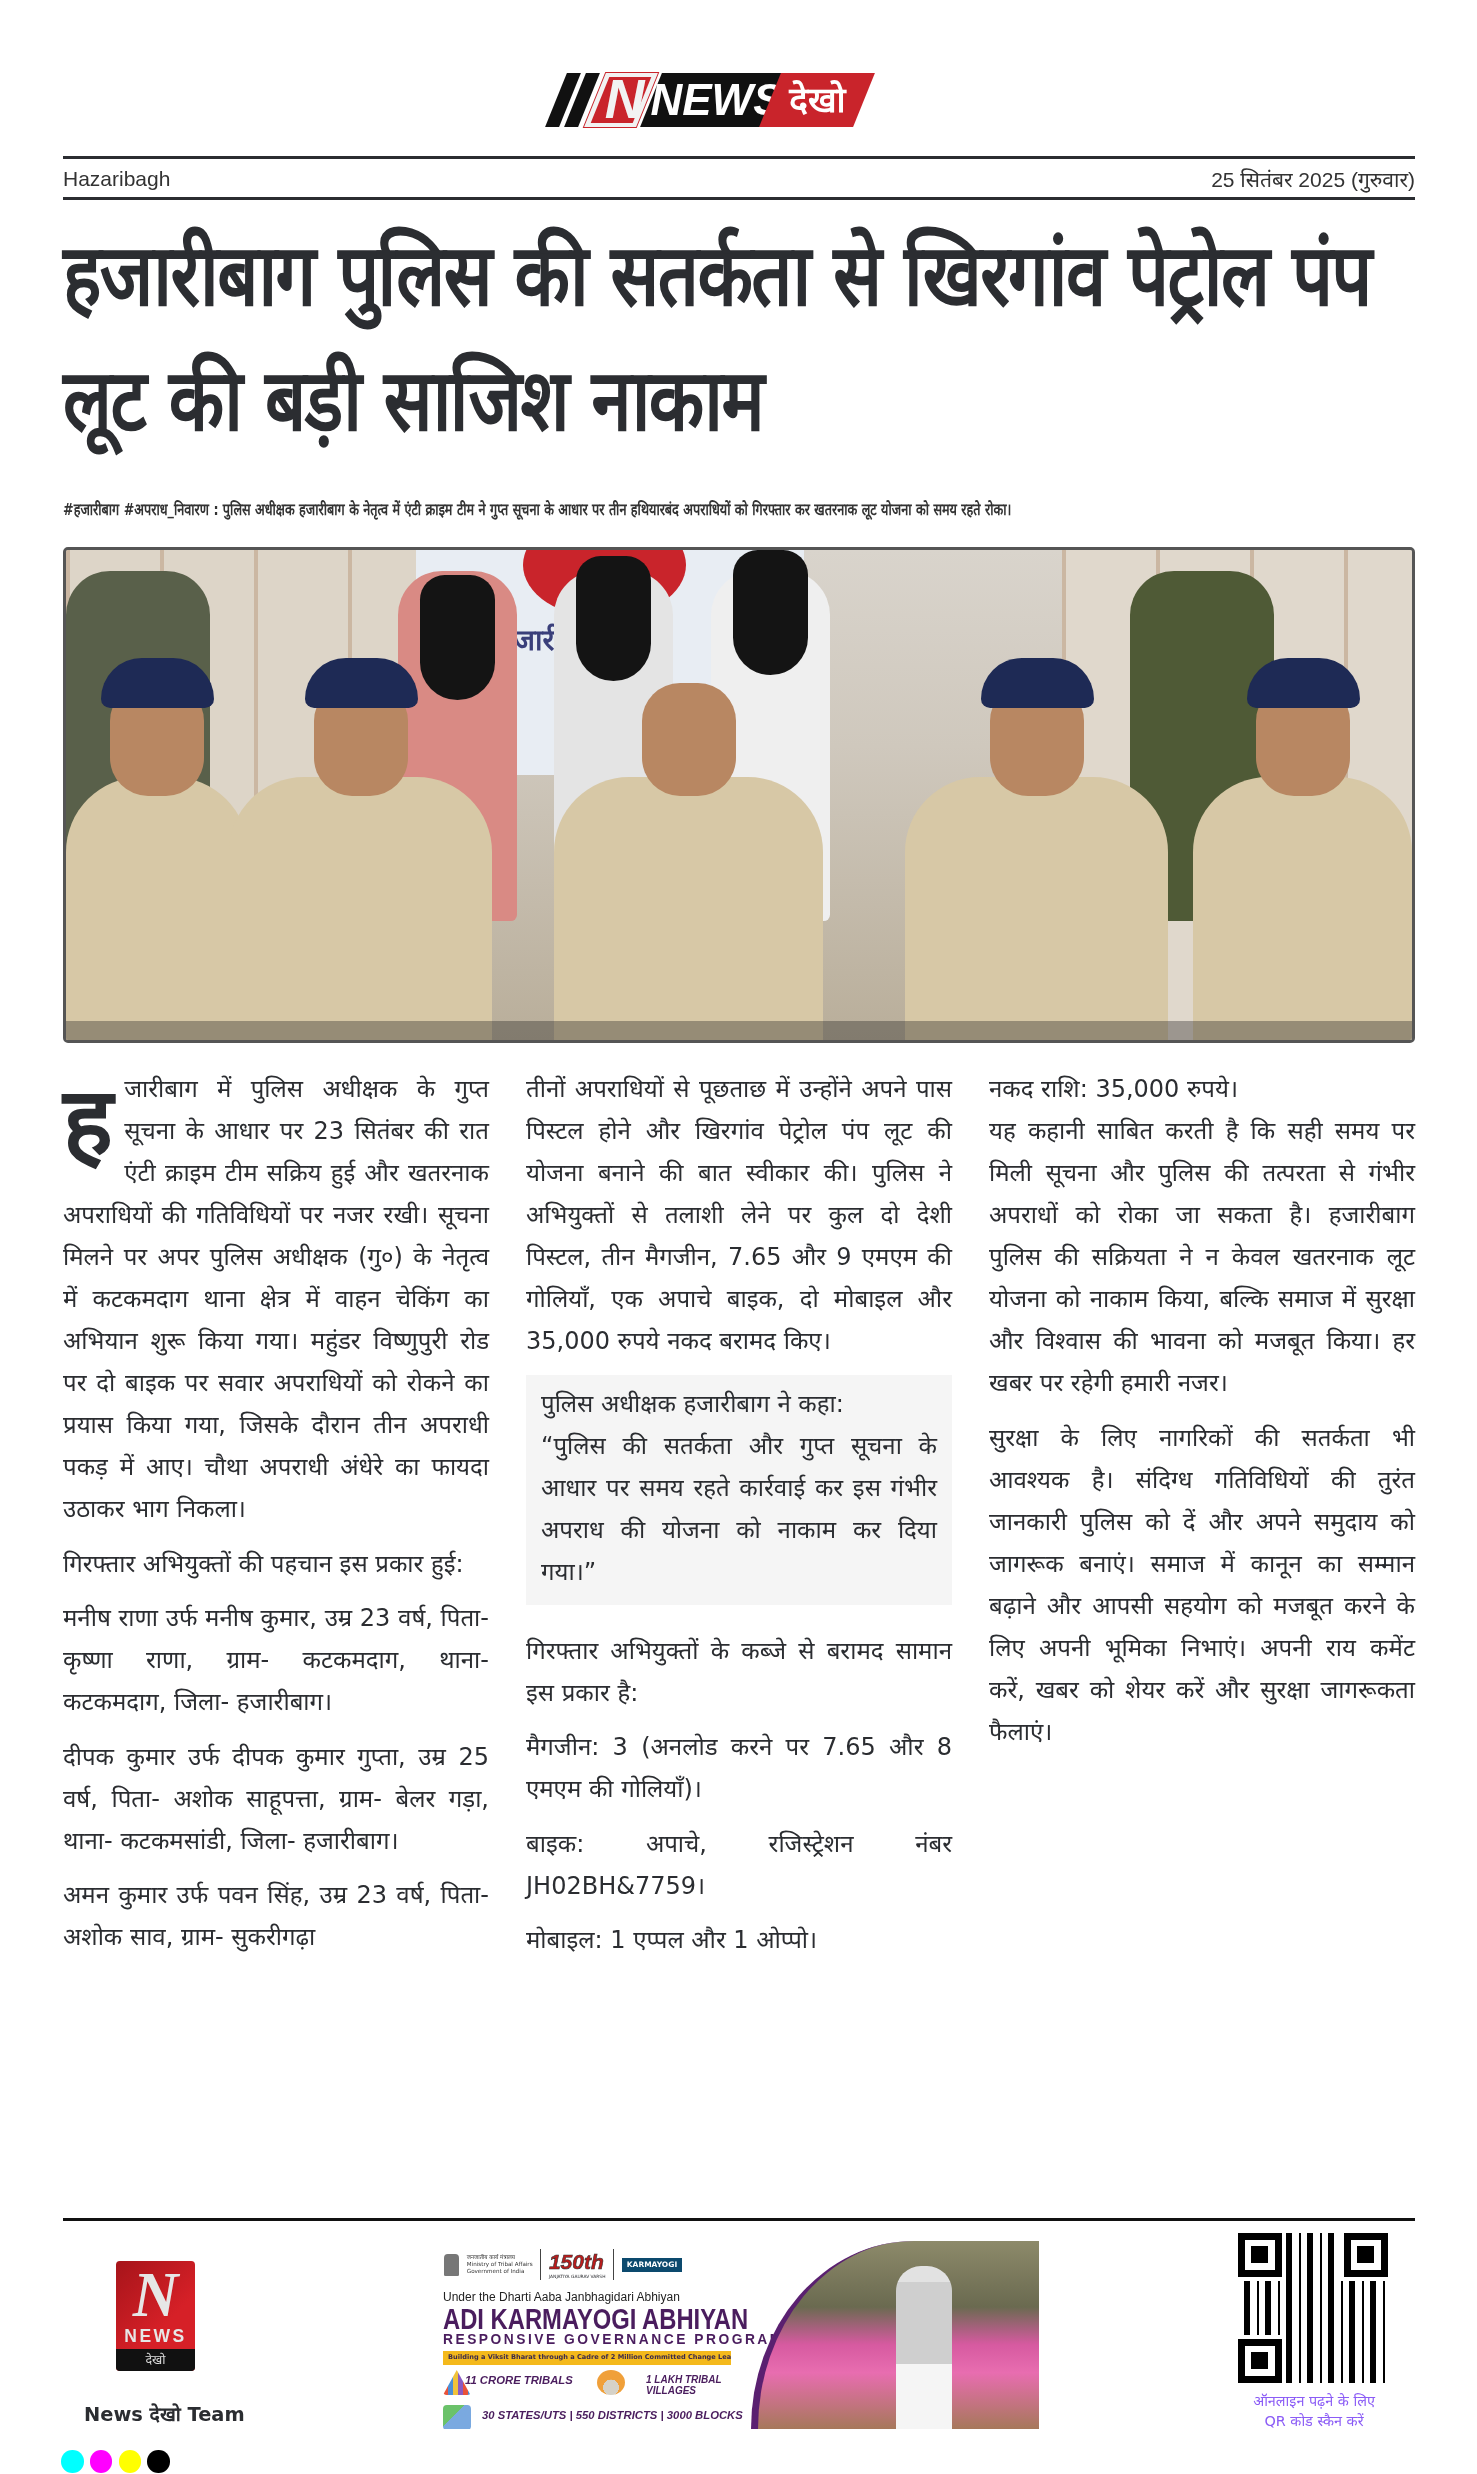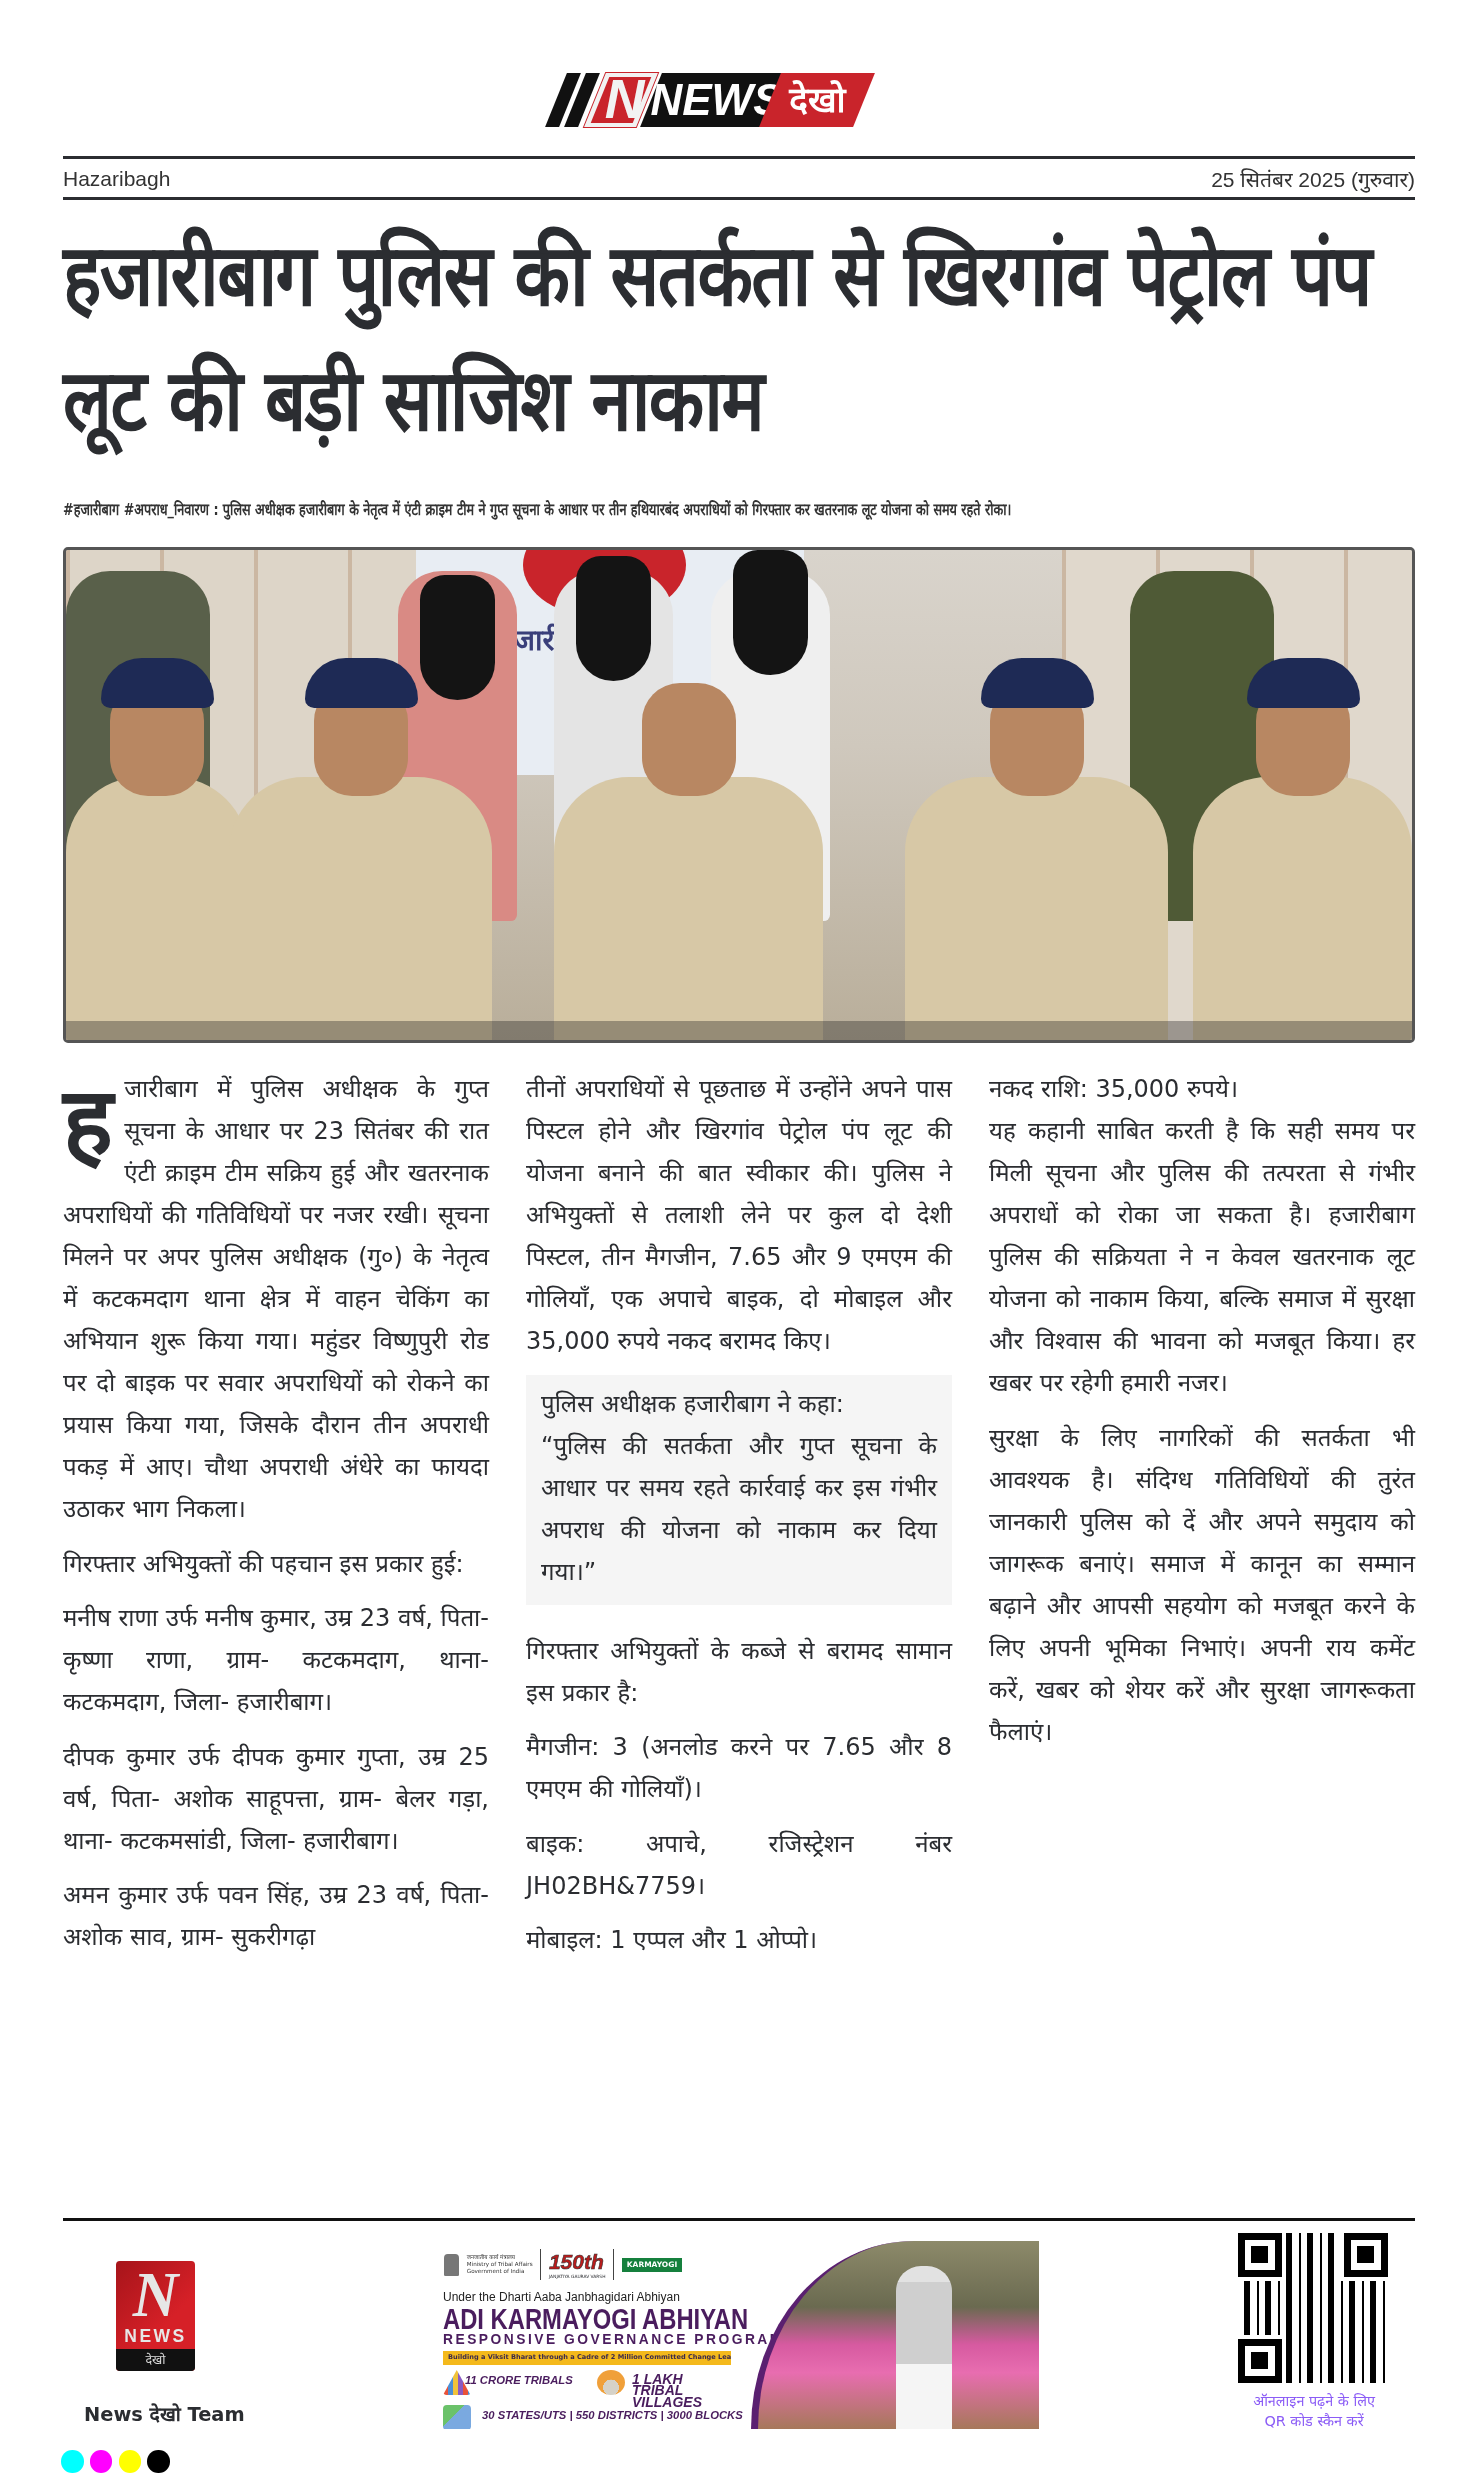--- a/index.html
+++ b/index.html
@@ -62,28 +62,28 @@
   .team { position: absolute; left: 84px; top: 2400px; font-family: "DejaVu Sans", sans-serif; font-weight: 700; font-size: 19.4px; color: #2b2d31; }
   .dots { position: absolute; left: 61px; top: 2450px; display: flex; gap: 6.3px; }
   .dot { width: 22.5px; height: 22.5px; border-radius: 50%; }
 
   .ad { position: absolute; left: 438px; top: 2241px; width: 601px; height: 188px; background: #fff; overflow: hidden; }
   .ad .gov { position: absolute; left: 6.3px; top: 6.3px; display: flex; align-items: center; gap: 7.5px; height: 35px; }
   .ad .emblem { width: 15px; height: 22.5px; background: #777; border-radius: 3.8px 3.8px 1.3px 1.3px; }
   .ad .gov-txt { font-size: 5.6px; line-height: 6.9px; color: #333; }
   .ad .sep { width: 1.3px; height: 31px; background: #444; }
   .ad .tag150 { font-family: "Liberation Sans", sans-serif; font-style: italic; font-size: 21px; font-weight: 700; color: #b91c1c; -webkit-text-stroke: 0.6px #333; }
-  .ad .adik { background: #15803d; color: #fff; font-size: 7.5px; font-weight: 700; padding: 2.5px 5px; }
+  .ad .adik { background: #0c4a6e; color: #fff; font-size: 7.5px; font-weight: 700; padding: 2.5px 5px; }
   .ad .under { position: absolute; left: 5px; top: 49px; font-family: "Liberation Sans", sans-serif; font-size: 12px; color: #222; }
   .ad .big { position: absolute; left: 5px; top: 63px; font-family: "Liberation Sans", sans-serif; font-weight: 700; font-size: 29px; line-height: 30px; color: #4a1d5e; transform: scaleX(0.82); transform-origin: left; white-space: nowrap; }
   .ad .resp { position: absolute; left: 5px; top: 91px; font-family: "Liberation Sans", sans-serif; font-weight: 700; font-size: 13.8px; letter-spacing: 2.5px; color: #4a1d5e; white-space: nowrap; }
   .ad .yellow { position: absolute; left: 5px; top: 110px; width: 288px; height: 13.8px; background: #f4b91c; font-size: 6.6px; font-weight: 700; line-height: 13.8px; color: #3c2a4a; padding-left: 5px; white-space: nowrap; overflow: hidden; }
   .ad .stat { position: absolute; font-family: "Liberation Sans", sans-serif; font-style: italic; font-weight: 700; color: #4a1d5e; white-space: nowrap; }
   .ad .stat1 { left: 27px; top: 133px; font-size: 11.3px; text-align: center; }
-  .ad .stat2 { left: 194px; top: 133px; font-size: 14px; line-height: 11.3px; width: 81px; white-space: normal; }
+  .ad .stat2 { left: 208px; top: 133px; font-size: 10px; line-height: 11.3px; width: 81px; white-space: normal; }
   .ad .stat3 { left: 44px; top: 168px; font-size: 11.3px; }
   .ad .ico { position: absolute; width: 27.5px; height: 25px; border-radius: 3.8px; }
   .ad .ico1 { left: 5px; top: 129px; background: repeating-linear-gradient(90deg, #e9533a 0 5px, #4b8fd6 5px 10px, #f0c23a 10px 15px, #8a5bc2 15px 20px); clip-path: polygon(50% 0, 100% 100%, 0 100%); }
   .ad .ico2 { left: 159px; top: 129px; border-radius: 50%; background: radial-gradient(circle at 50% 70%, #d6d2c8 0 35%, #f0a03a 36%); }
   .ad .ico3 { left: 5px; top: 164px; background: linear-gradient(135deg, #6bc26a 0 40%, #7aa9e0 40% 100%); }
   .ad .photo2 { position: absolute; left: 313px; top: 0; width: 288px; height: 188px; border-radius: 163px 0 0 0 / 188px 0 0 0; border-left: 7.5px solid #5a2070; overflow: hidden;
                 background: linear-gradient(180deg, #8d8a6a 0%, #6a6a50 35%, #d65aa0 55%, #e86db0 70%, #a6785a 100%); }
   .ad .photo2 .speaker { position: absolute; left: 138px; top: 25px; width: 56px; height: 163px; border-radius: 25px 25px 0 0; background: linear-gradient(180deg, #e2e2e2 0 10%, #cfcfcf 10% 60%, #f5f5f5 60%); }
 
   .qr { position: absolute; left: 1238px; top: 2233px; width: 150px; height: 150px; background: #fff; }

